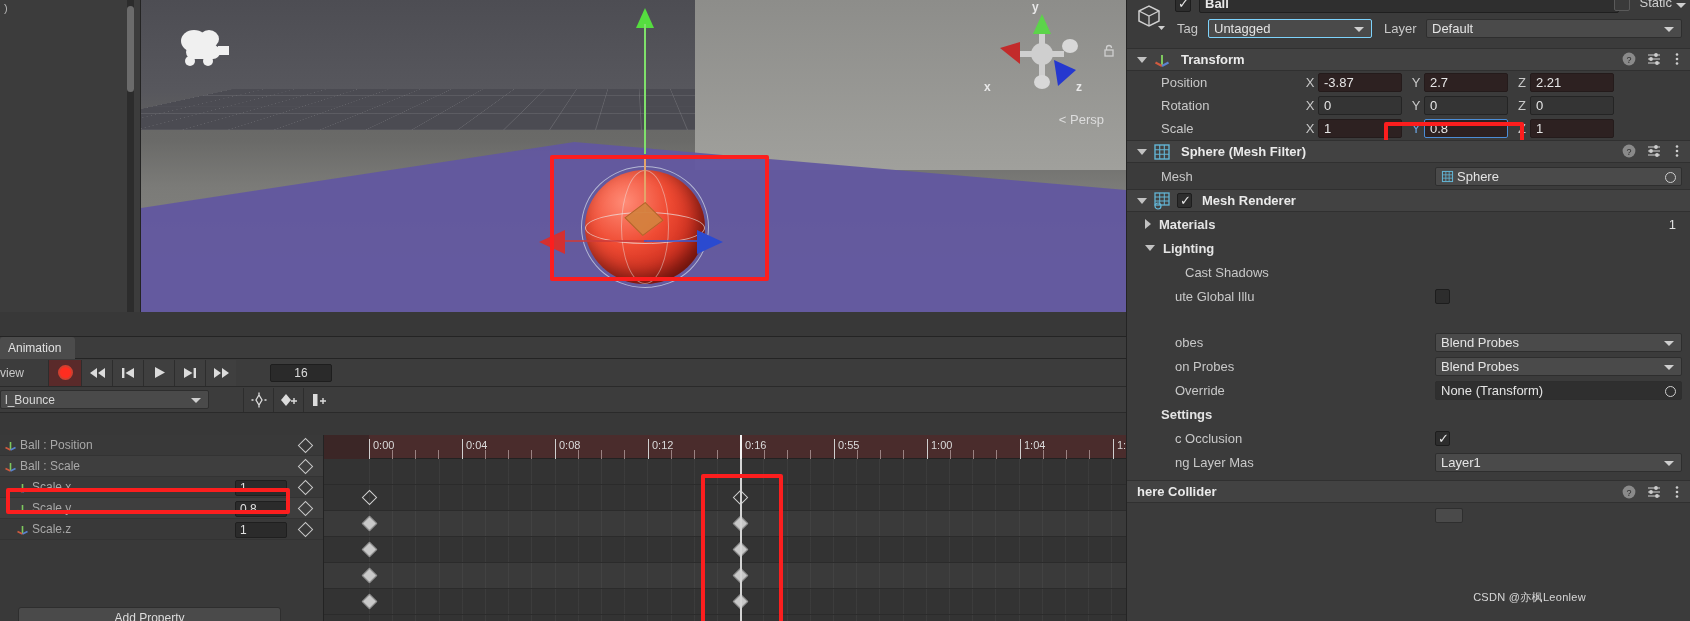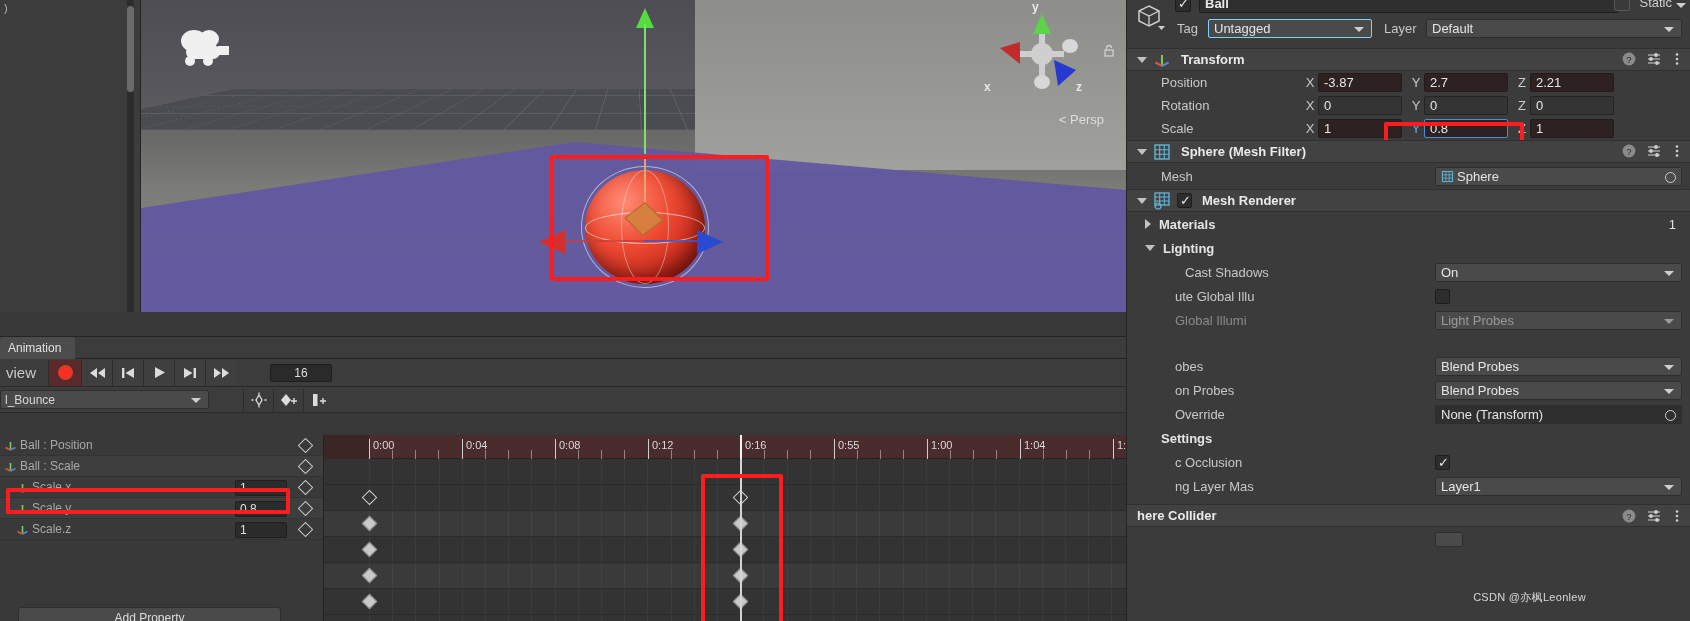--- a/index.html
+++ b/index.html
@@ -108,21 +108,21 @@
     line-height:22px; background:#4c4c4c; color:#e0e0e0; font-size:12px;
     border-top-left-radius:3px; border-top-right-radius:3px;
   }
   #anim-tab-btns{ position:absolute; right:6px; top:0; height:22px; display:flex; align-items:center; gap:10px;}
   .tabbtn{ width:14px; height:14px; position:relative; }
 
   #anim-toolbar{
     position:relative; height:28px; background:#3c3c3c; border-bottom:1px solid #2a2a2a;
     display:flex; align-items:center;
   }
-  .preview-label{ width:48px; text-align:center; padding-right:6px; color:#c8c8c8; font-size:15px;}
+  .preview-label{ width:48px; text-align:left; padding-right:6px; color:#c8c8c8; font-size:12px;}
   .rec-btn{
     width:33px; height:26px; background:#5a2a2a; border-left:1px solid #2d2d2d;
     display:flex; align-items:center; justify-content:center;
   }
   .rec-dot{ width:15px;height:15px;border-radius:50%;background:#ff2d20;border:2px solid #d04030;}
   .tb-btn{
     width:31px; height:26px; background:#3f3f3f; border-left:1px solid #2d2d2d;
     display:flex; align-items:center; justify-content:center;
   }
   .frame-field{
@@ -754,38 +754,27 @@
       <span class="count-right">1</span>
     </div>
 
     <div class="prop-line">
       <span class="foldout" style="margin-left:18px"></span>
       <span class="sub-head" style="padding-left:8px">Lighting</span>
     </div>
 
     <div class="prop-line">
       <span class="prop-label indent">Cast Shadows</span>
-      <span class="obj-field">
-        <span>On</span>
-        <span class="dd-caret"></span>
-      </span>
     </div>
 
     <div class="prop-line">
       <span class="prop-label indent2">ute Global Illu</span>
       <span class="mini-check"></span>
     </div>
 
-    <div class="prop-line">
-      <span class="prop-label indent2" style="color:#8a8a8a">Global Illumi</span>
-      <span class="obj-field" style="color:#9a9a9a">
-        <span>Light Probes</span>
-        <span class="dd-caret" style="border-top-color:#9a9a9a"></span>
-      </span>
-    </div>
 
     <div class="prop-line" style="height:22px"></div>
 
     <div class="prop-line">
       <span class="prop-label indent2">obes</span>
       <span class="obj-field">
         <span>Blend Probes</span>
         <span class="dd-caret"></span>
       </span>
     </div>

